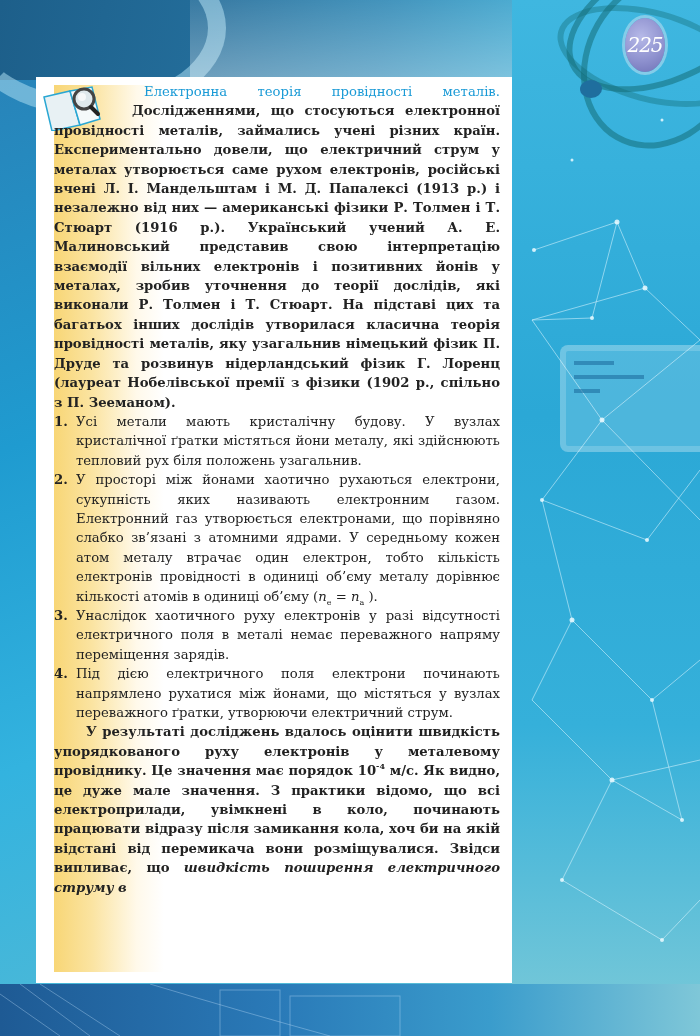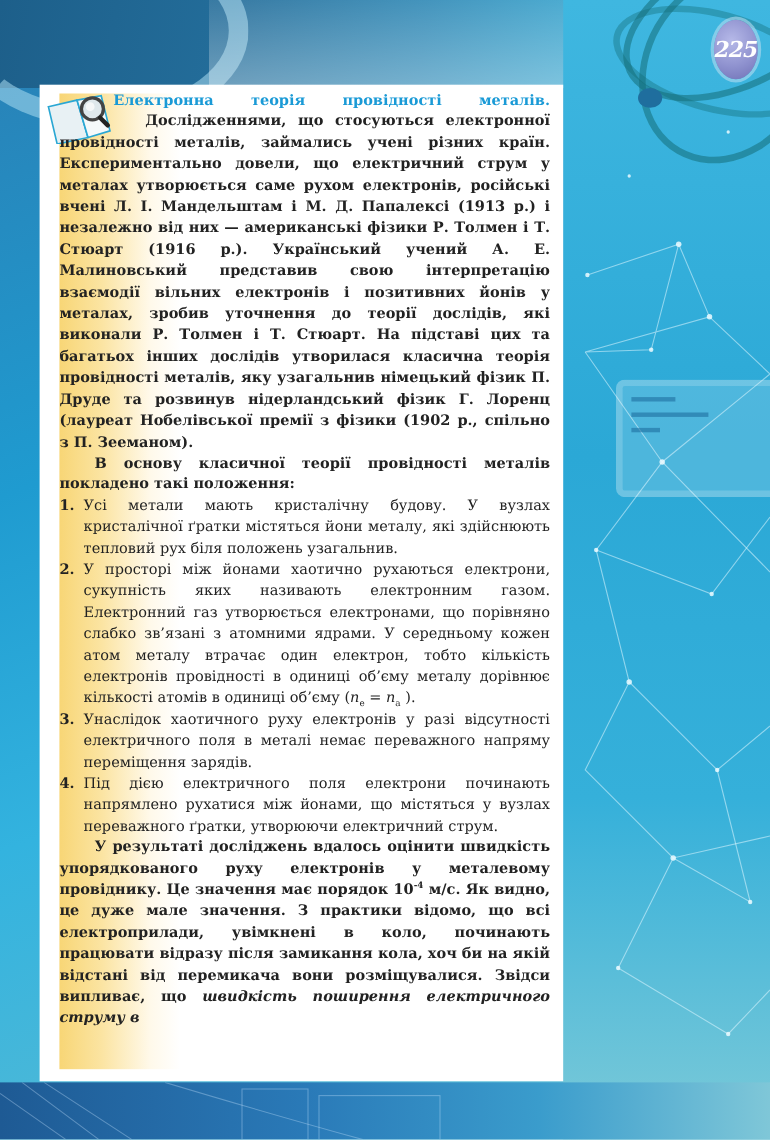--- a/index.html
+++ b/index.html
@@ -15,33 +15,33 @@
     background:linear-gradient(180deg,rgba(255,255,255,.10),rgba(255,255,255,.35));}
   .bg .right-panel{position:absolute;left:512px;top:0;width:188px;height:1036px;
     background:linear-gradient(180deg,#3fb7e0 0%,#2ba8d6 40%,#35b0da 70%,#7ccad8 100%);}
   .bg .atom-ring{position:absolute;border-radius:50%;border:6px solid rgba(20,110,120,.55);}
   .bg .bottom-band{position:absolute;left:0;top:984px;width:700px;height:52px;
     background:linear-gradient(90deg,#1e5a94 0%,#2a7ab8 40%,#3a9ccc 70%,#7fc7d8 100%);}
   .bg .screen{position:absolute;left:560px;top:345px;width:140px;height:95px;
     background:rgba(255,255,255,.16);border:6px solid rgba(255,255,255,.18);border-right:none;border-radius:8px 0 0 8px;}
   .bg .screen i{display:block;height:4px;background:rgba(30,110,160,.6);margin:10px 0 0 8px;}
   .net{position:absolute;left:512px;top:0;}
-  .page-badge{position:absolute;left:649px;top:18px;width:40px;height:54px;border-radius:50%;
+  .page-badge{position:absolute;left:625px;top:18px;width:40px;height:54px;border-radius:50%;
     background:radial-gradient(circle at 40% 35%,#b6b9e8 0%,#8f92cf 55%,#6e70b5 100%);
     box-shadow:0 0 0 3px rgba(180,220,240,.6);
-    color:#fff;font-family:"DejaVu Serif",serif;font-style:italic;font-weight:bold;font-size:20px;
+    color:#fff;font-family:"DejaVu Serif",serif;font-style:italic;font-weight:normal;font-size:20px;
     display:flex;align-items:center;justify-content:center;letter-spacing:-1px;}
   .panel{position:absolute;left:36px;top:77px;width:476px;height:906px;background:#fff;}
   .stripe{position:absolute;left:18px;top:8px;width:110px;height:887px;
     background:linear-gradient(90deg,#f8d676 0%,#fbe4a2 35%,rgba(255,245,220,.6) 75%,rgba(255,255,255,0) 100%);}
   .icon-book{position:absolute;left:4px;top:4px;width:70px;height:50px;}
   .content{position:absolute;left:54px;top:82px;width:446px;font-size:13.2px;line-height:19.4px;color:#222;}
   .content p{margin:0;text-align:justify;}
   .indent{text-indent:32px;font-weight:bold;}
-  .heading{color:#1a9ad6;font-weight:bold;text-align:justify;text-align-last:justify;padding-left:49px;}
+  .heading{color:#1a9ad6;font-weight:normal;text-align:justify;text-align-last:justify;padding-left:90px;}
   .list-item{display:flex;}
   .list-num{width:22px;flex:0 0 22px;font-weight:bold;}
   .list-text{flex:1;text-align:justify;}
   .formula i{font-style:italic;}
   .emph{font-style:italic;}
   sup{font-size:8px;vertical-align:6px;line-height:0;}
   sub{font-size:8px;line-height:0;}
 </style>
 </head>
 <body>
@@ -109,21 +109,20 @@
     <path d="M30,10 L52,6 L60,38 L40,44 Z" fill="#f5f9fa" stroke="#2aa7d3" stroke-width="1.5"></path>
     <circle cx="44" cy="18" r="10" fill="#dfe8ec" stroke="#444" stroke-width="3"></circle>
     <circle cx="42" cy="16" r="4" fill="#fff" opacity=".7"></circle>
     <line x1="51" y1="26" x2="58" y2="33" stroke="#222" stroke-width="4" stroke-linecap="round"></line>
   </svg>
 </div>
 
 <div class="content">
   <p class="heading">Електронна теорія провідності металів.</p>
   <p class="indent" style="text-indent:78px;">Дослідженнями, що стосуються електронної провідності металів, займались учені різних країн. Експериментально довели, що електричний струм у металах утворюється саме рухом електронів, російські вчені Л. І. Мандельштам і М. Д. Папалексі (1913 р.) і незалежно від них — американські фізики Р. Толмен і Т. Стюарт (1916 р.). Український учений А. Е. Малиновський представив свою інтерпретацію взаємодії вільних електронів і позитивних йонів у металах, зробив уточнення до теорії дослідів, які виконали Р. Толмен і Т. Стюарт. На підставі цих та багатьох інших дослідів утворилася класична теорія провідності металів, яку узагальнив німецький фізик П. Друде та розвинув нідерландський фізик Г. Лоренц (лауреат Нобелівської премії з фізики (1902 р., спільно з П. Зееманом).</p>
-  <p class="indent">В основу класичної теорії провідності металів покладено такі положення:</p>
 
   <div class="list-item">
     <span class="list-num">1.</span>
     <span class="list-text">Усі метали мають кристалічну будову. У вузлах кристалічної ґратки містяться йони металу, які здійснюють тепловий рух біля положень узагальнив.</span>
   </div>
   <div class="list-item">
     <span class="list-num">2.</span>
     <span class="list-text"><span>У просторі між йонами хаотично рухаються електрони, сукупність яких називають електронним газом. Електронний газ утворюється електронами, що порівняно слабко зв’язані з атомними ядрами. У середньому кожен атом металу втрачає один електрон, тобто кількість електронів провідності в одиниці об’єму металу дорівнює кількості атомів в одиниці об’єму (</span><span class="formula"><i>n</i><sub>e</sub><span> = </span><i>n</i><sub>a</sub></span><span> ).</span></span>
   </div>
   <div class="list-item">

